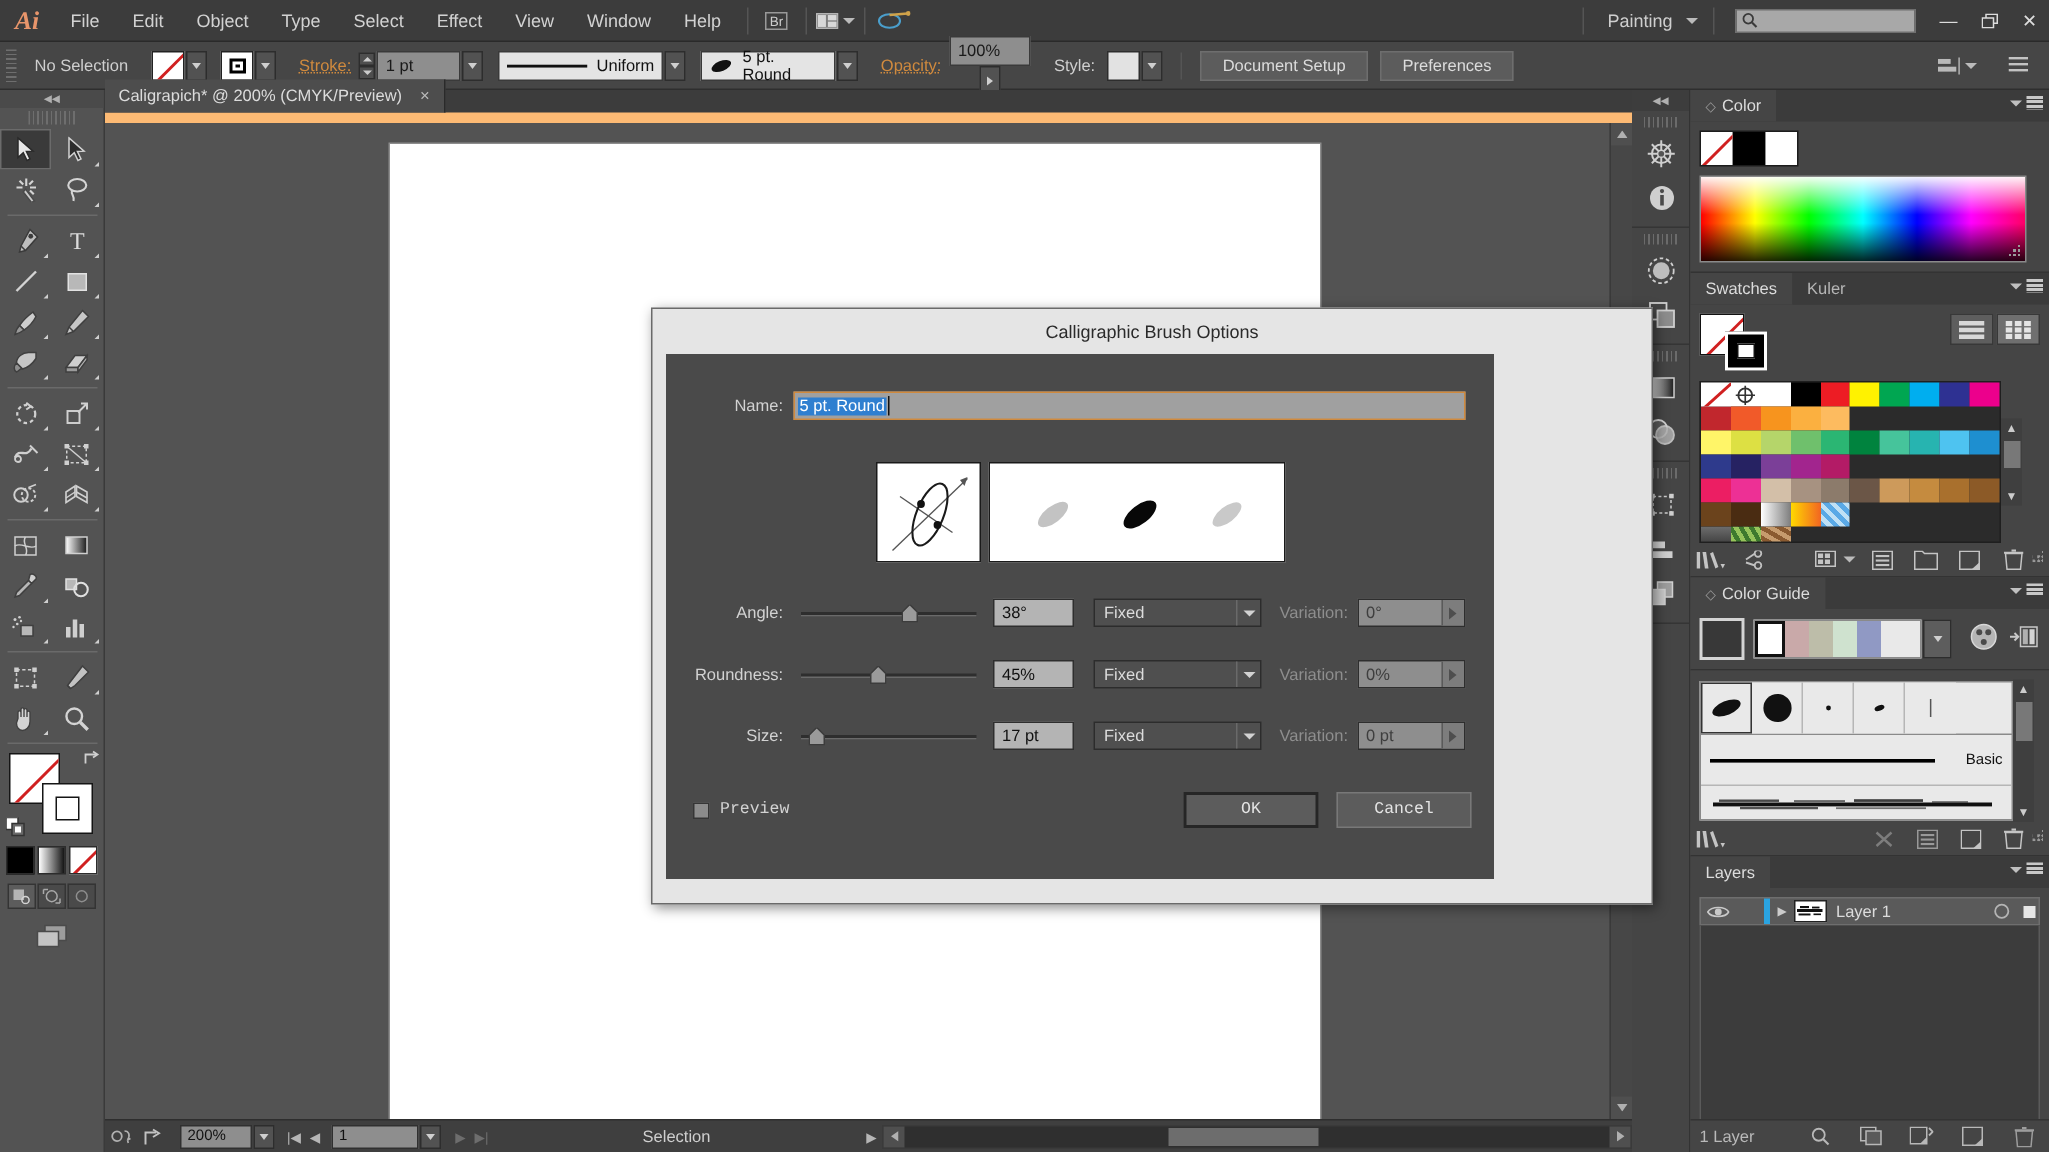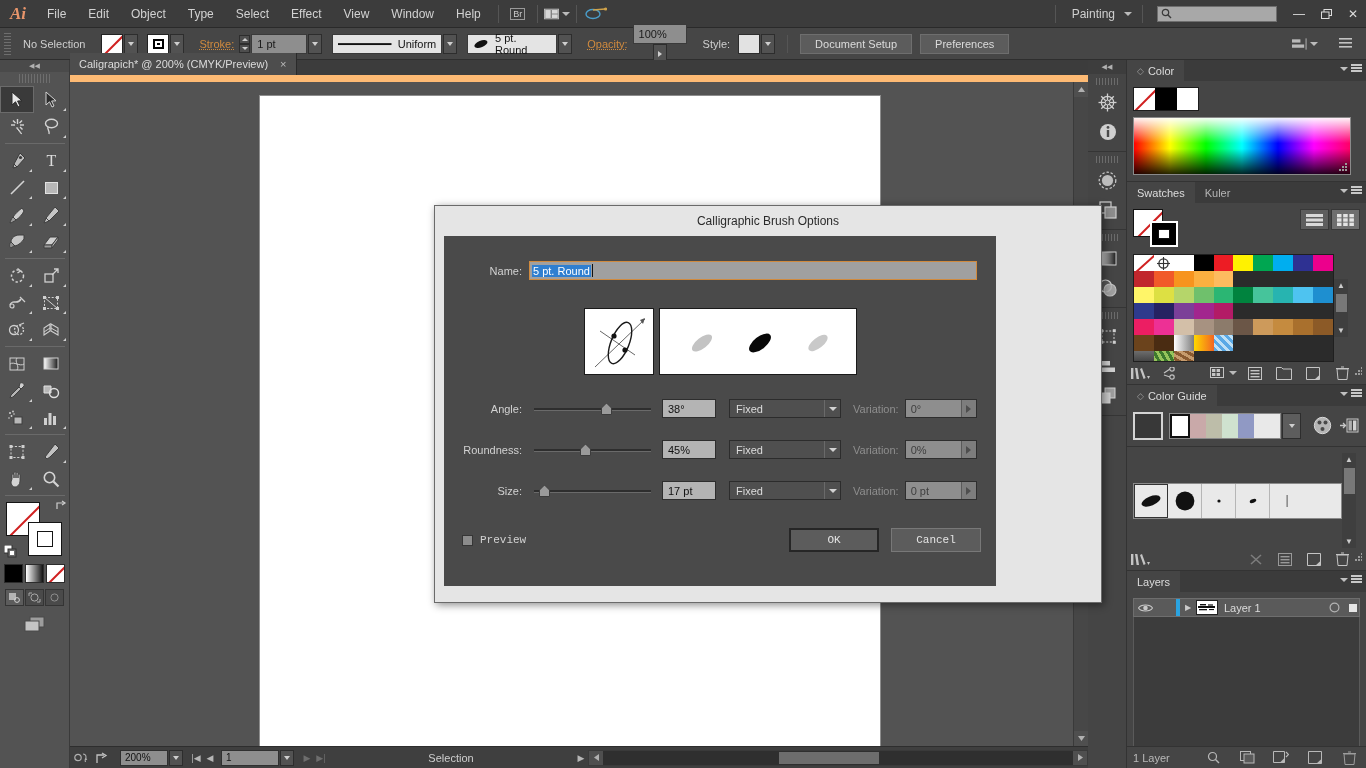--- a/index.html
+++ b/index.html
@@ -1240,20 +1240,41 @@
                 <svg width="14" height="10" viewBox="0 0 14 10">
                     <ellipse cx="7" cy="5" rx="3.4" ry="1.8" fill="#111" transform="rotate(-20 7 5)"></ellipse>
                   </svg>
               </div>
               <div class="br-cell" style="border-right:none;">
                 <svg width="6" height="16" viewBox="0 0 6 16">
                     <rect x="2.6" y="2" width="1" height="12" fill="#555"></rect>
                   </svg>
               </div>
             </div>
+            <div class="br-list">
+              <div class="br-item">
+                <svg width="150" height="6" viewBox="0 0 150 6">
+                    <rect y="2" width="150" height="2.4" fill="#000"></rect>
+                  </svg>
+                <span class="nm">Basic</span>
+              </div>
+              <div class="br-item" style="height:22px;overflow:hidden;border-bottom:none;">
+                <svg width="190" height="14" viewBox="0 0 190 14">
+                  <g fill="#111">
+                    <rect x="2" y="7" width="186" height="2.6"></rect>
+                    <rect x="6" y="5" width="40" height="1.6" opacity=".75"></rect>
+                    <rect x="56" y="5.4" width="34" height="1.3" opacity=".6"></rect>
+                    <rect x="96" y="4.8" width="46" height="1.8" opacity=".8"></rect>
+                    <rect x="20" y="10" width="52" height="1.5" opacity=".7"></rect>
+                    <rect x="84" y="10.2" width="60" height="1.2" opacity=".55"></rect>
+                    <rect x="148" y="6" width="24" height="1.2" opacity=".5"></rect>
+                  </g>
+                </svg>
+              </div>
+            </div>
           </div>
           <div class="sw-scroll" style="height:95px;">
             <div class="sw-arrow">▲</div>
             <div class="sw-thumb" style="height:26px;"></div>
             <div class="sw-arrow" style="margin-top:auto;">▼</div>
           </div>
         </div>
       </div>
       <div class="panel-footer">
         <div class="pf-btn" style="width:36px;">

